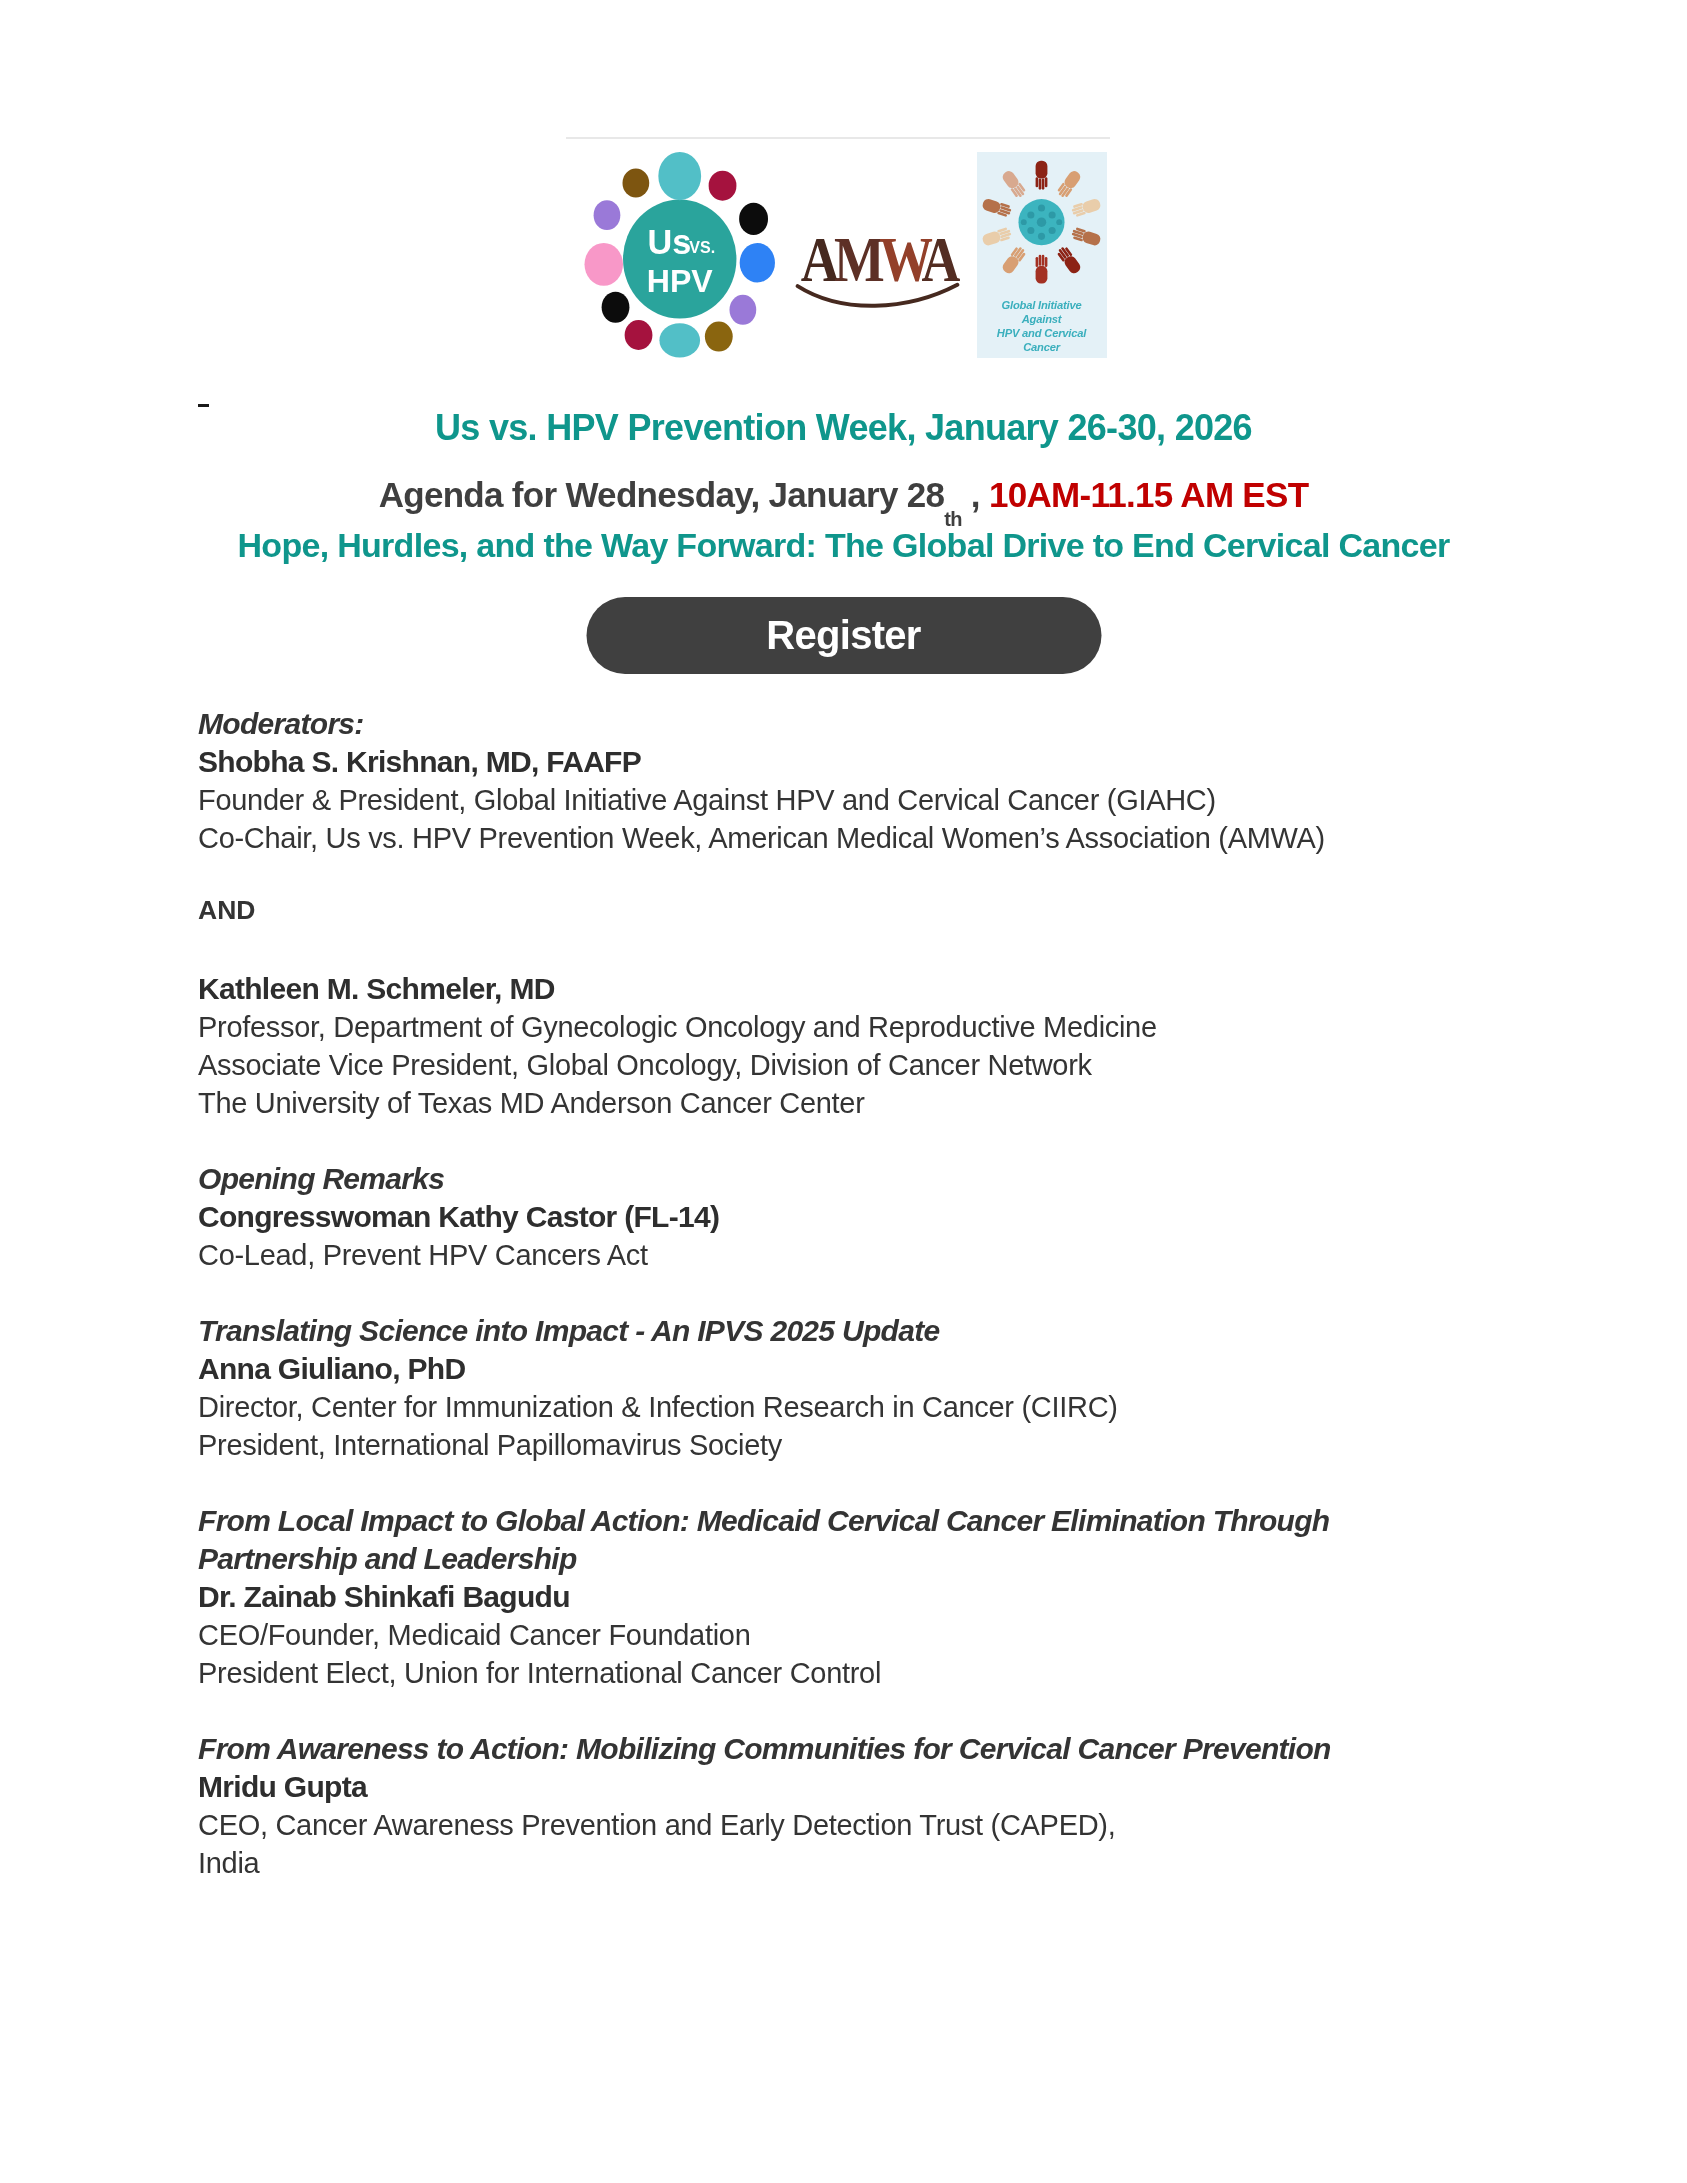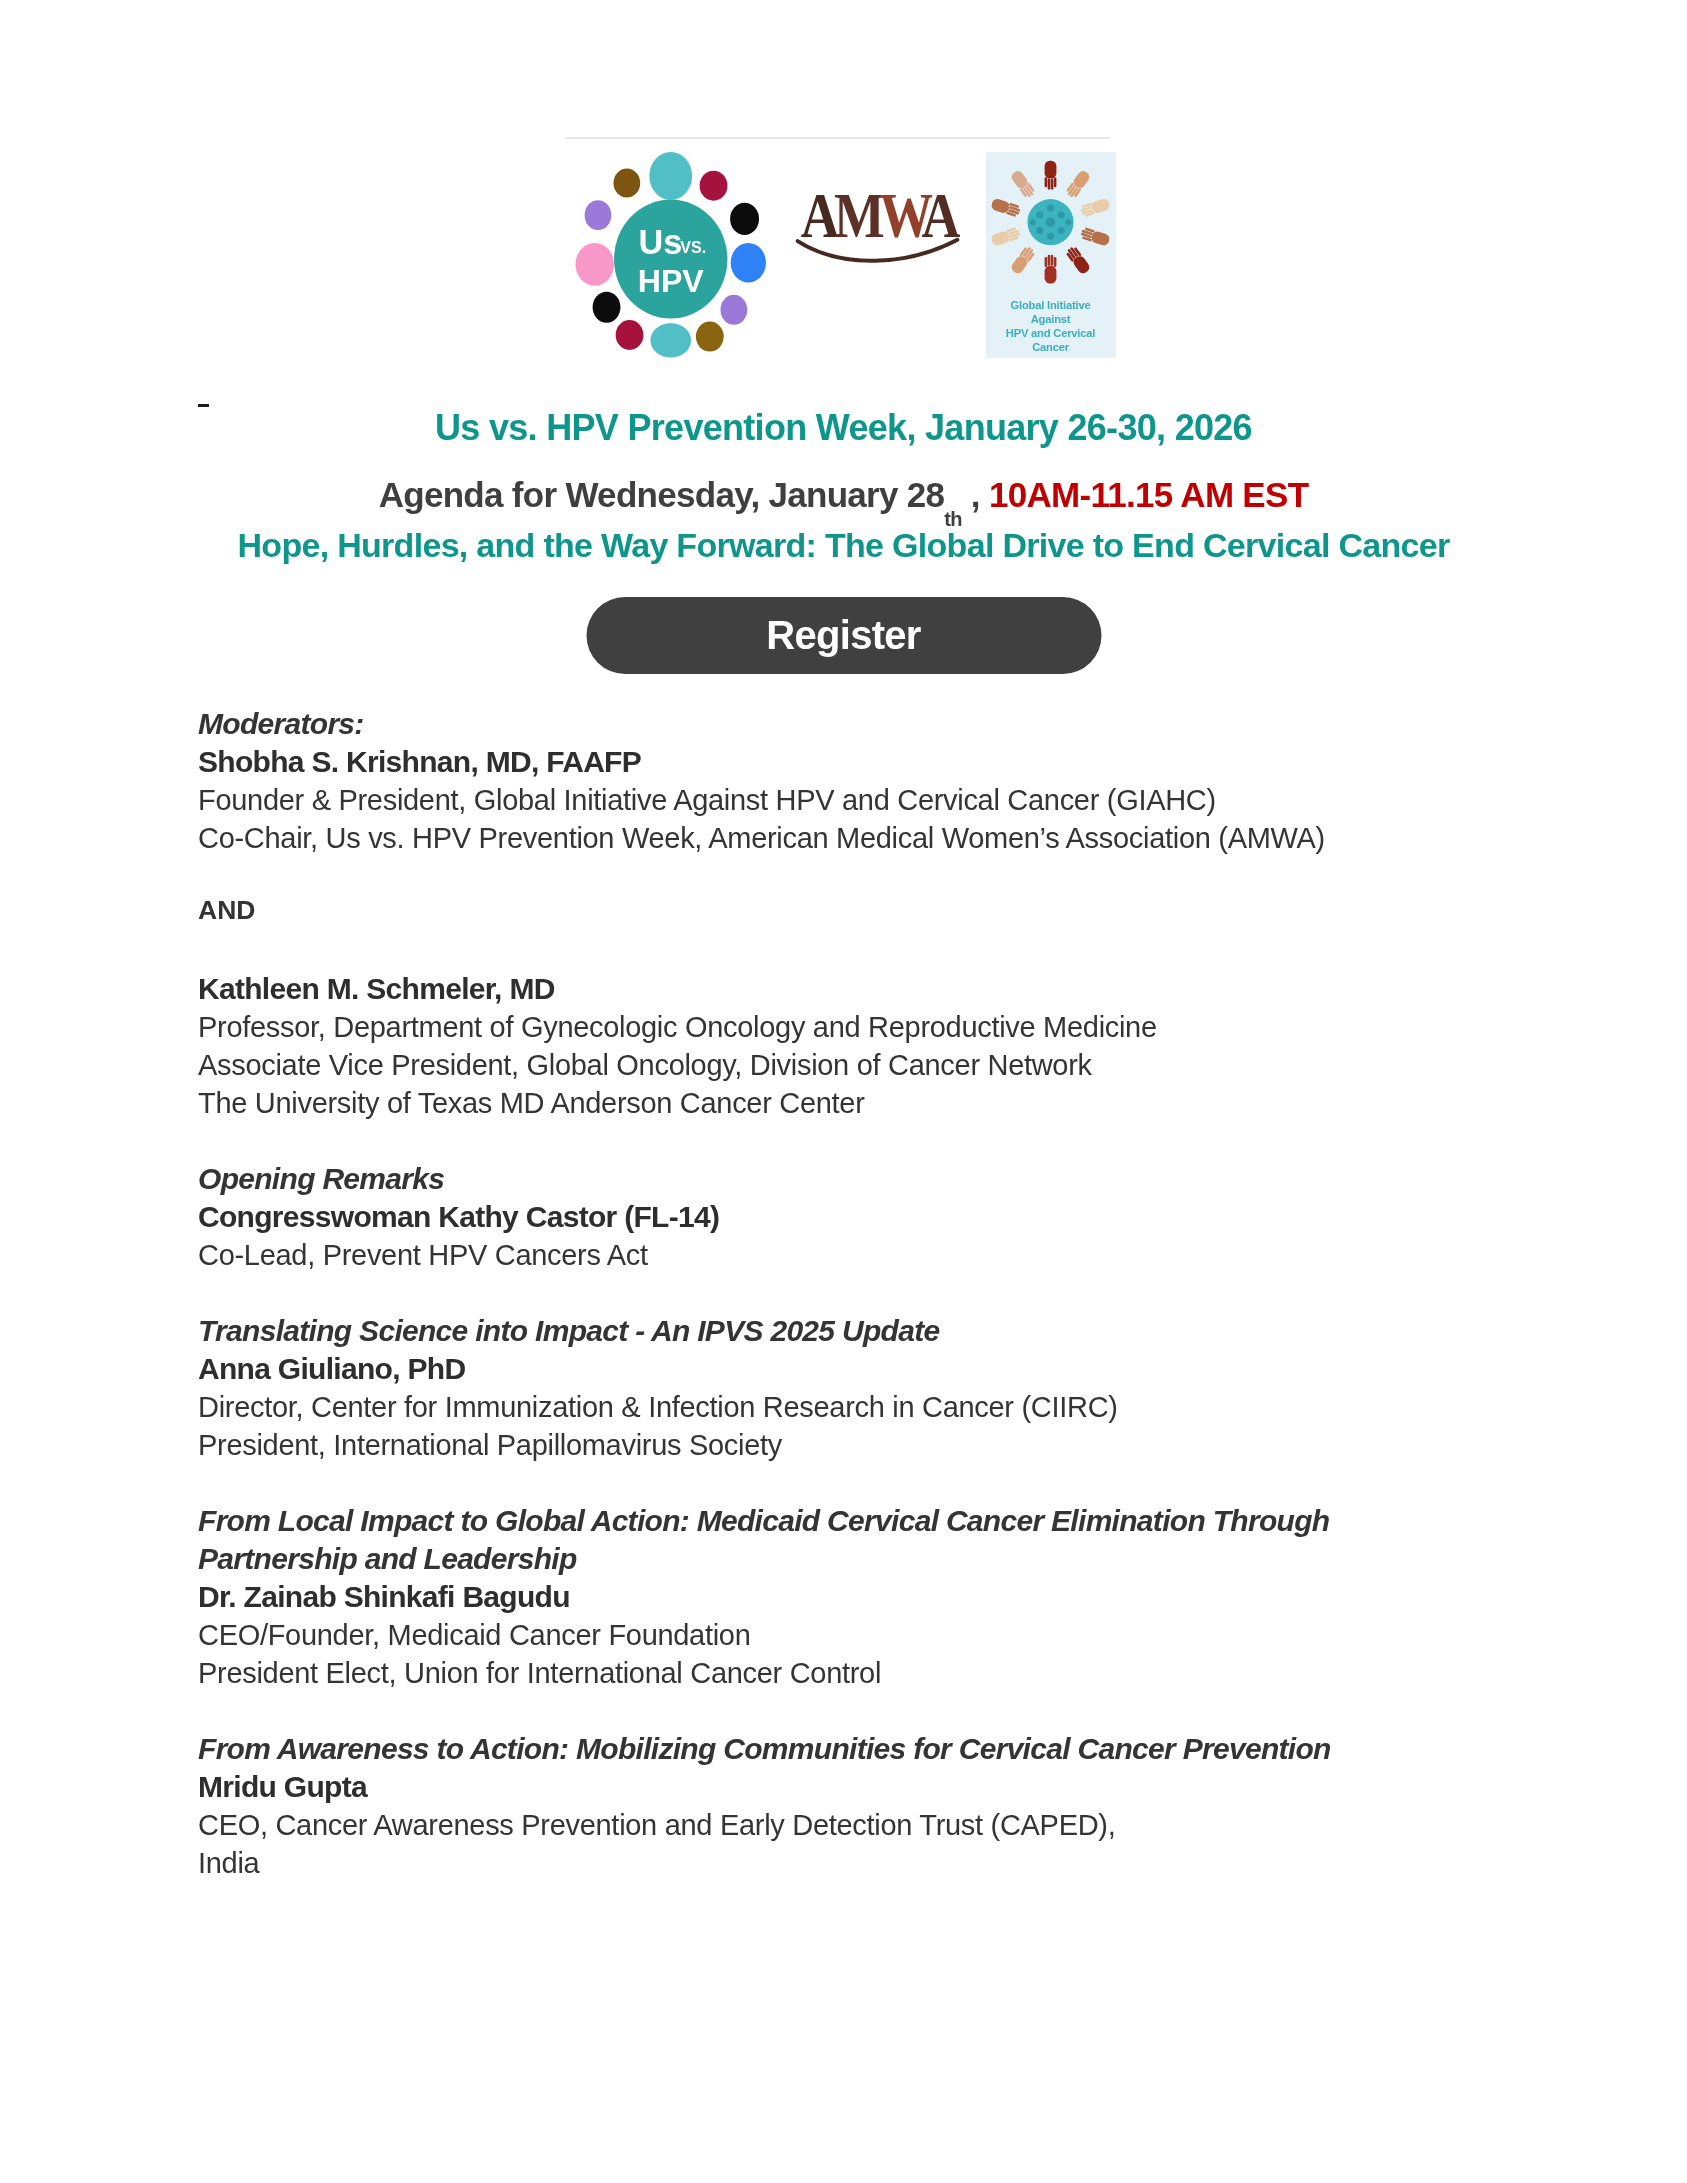--- a/index.html
+++ b/index.html
@@ -6,37 +6,37 @@
   .page {
     position:relative; width:1687px; height:2183px; background:#ffffff;
     font-family:"Liberation Sans", sans-serif; overflow:hidden;
   }
 
   
   .top-rule { position:absolute; left:566px; top:137px; width:544px; height:2px; background:#e8e8e8; }
 
   
   .logos { position:absolute; top:152px; left:50%; transform:translateX(-50%);
-           display:flex; gap:32px; height:206px; }
+           display:flex; align-items:center; gap:23px; height:206px; }
 
   .logo-usvshpv { width:198px; height:206px; }
   .logo-usvshpv text { font-family:"Liberation Sans", sans-serif; fill:#ffffff; font-weight:bold; }
 
   .logo-amwa { display:flex; flex-direction:column; align-items:center; width:152px; margin-top:32px; }
   .amwa-word { font-family:"Liberation Serif", serif; font-weight:bold; font-size:64px;
                letter-spacing:-6.6px; transform:scaleX(0.84); transform-origin:center;
                white-space:nowrap; line-height:64px; }
   .amwa-word .l1 { color:#46291f; }
   .amwa-word .l2 { color:#5d3026; }
   .amwa-word .l3 { color:#93402a; }
   .amwa-word .l4 { color:#532d22; }
   .amwa-swoosh { margin-top:-10.6px; }
 
   .logo-giahc { width:130px; height:206px; background:#e4f1f7; display:flex; flex-direction:column;
-                align-items:center; justify-content:flex-start; padding:4px 16px; box-sizing:border-box; }
+                align-items:center; justify-content:flex-start; padding:4px 16px; box-sizing:border-box;font-style:italic; }
   .giahc-caption { margin-top:2.6px; font-size:11.2px; font-weight:bold; color:#3aafbd;
                    line-height:14px; text-align:center; letter-spacing:-0.2px; }
 
   
   .dash { position:absolute; left:198px; top:404px; width:10.6px; height:3.3px; background:#1a1a1a; }
 
   
   .title { position:absolute; top:405px; left:0; width:100%; text-align:center; margin:0;
            font-size:36px; line-height:46px; font-weight:bold; color:#0f968c; letter-spacing:-0.7px; }
   .agenda { position:absolute; top:473px; left:0; width:100%; text-align:center;

